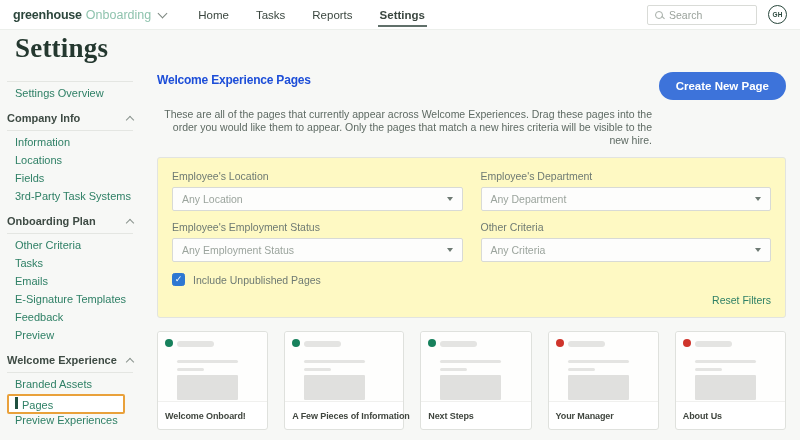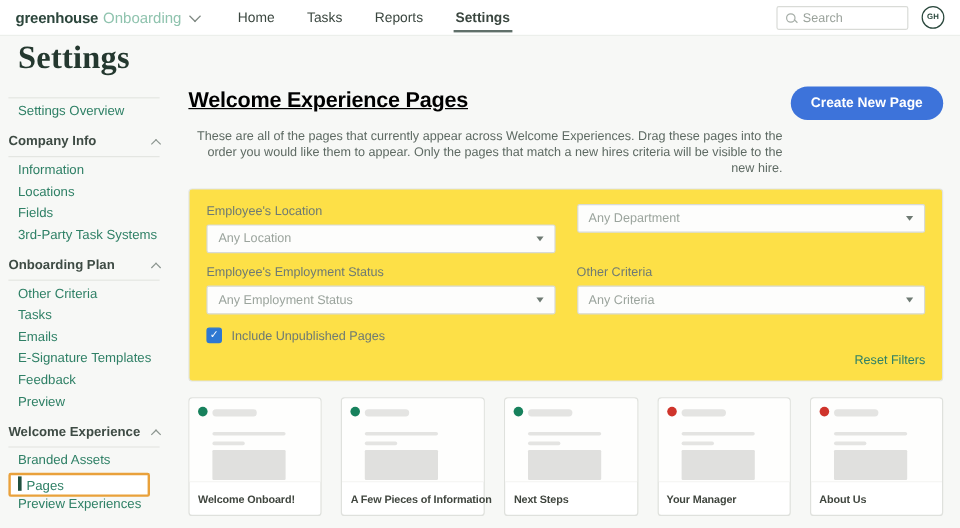--- a/index.html
+++ b/index.html
@@ -88,31 +88,31 @@
     display:flex; align-items:flex-start; margin-top:-1px; margin-bottom:-1px;
   }
   .active-bar { display:none; }
   .side-item[data-active="true"] .active-bar {
     display:inline-block; width:3px; height:12px; background:#20503f; margin-right:4px;
   }
 
   
   .main { flex:1; padding:0 14px 0 7px; min-width:0; }
   .main-header { display:flex; align-items:flex-start; justify-content:space-between; margin-top:4px; }
-  .main-heading { font-size:18px; font-weight:700; color:#000000; letter-spacing:-0.2px;text-decoration:underline; }
+  .main-heading { font-size:12px; font-weight:700; color:#1d4ed8; letter-spacing:-0.2px; }
   .btn-primary {
     background:#3d73da; color:#fff; border:none; border-radius:15px; height:28px;
     padding:0 17px; font-size:11.5px; font-weight:600; cursor:pointer;
     font-family:"Liberation Sans", sans-serif; margin-top:-1px;
   }
   .desc { font-size:10.5px; line-height:13px; color:#5e6a63; width:495px; margin:8px 0 10px;text-align:right; }
 
   
   .filter-card {
-    background:#fde047; border:1px solid #e2e4e0; border-radius:3px; padding:12px 14px 9px;
+    background:#fef9c3; border:1px solid #e2e4e0; border-radius:3px; padding:12px 14px 9px;
   }
   .filter-grid { display:grid; grid-template-columns:1fr 1fr; column-gap:18px; row-gap:10px; }
   .field-label { font-size:10.5px; color:#6e7a73; display:block; margin-bottom:5px; }
   .select {
     height:24px; border:1px solid #d8dad6; border-radius:2px; background:#fdfdfc;
     display:flex; align-items:center; justify-content:space-between; padding:0 9px; cursor:pointer;
   }
   .select-value { font-size:10.5px; color:#9ba49d; }
   .caret {
     width:0; height:0; border-left:3.5px solid transparent; border-right:3.5px solid transparent;
@@ -241,20 +241,21 @@
     <section class="filter-card">
       <div class="filter-grid">
         <div class="field">
           <label class="field-label">Employee's Location</label>
           <div class="select">
             <span class="select-value">Any Location</span>
             <span class="caret"></span>
           </div>
         </div>
         <div class="field">
+          <label class="field-label">Employee's Department</label>
           <div class="select">
             <span class="select-value">Any Department</span>
             <span class="caret"></span>
           </div>
         </div>
         <div class="field">
           <label class="field-label">Employee's Employment Status</label>
           <div class="select">
             <span class="select-value">Any Employment Status</span>
             <span class="caret"></span>

